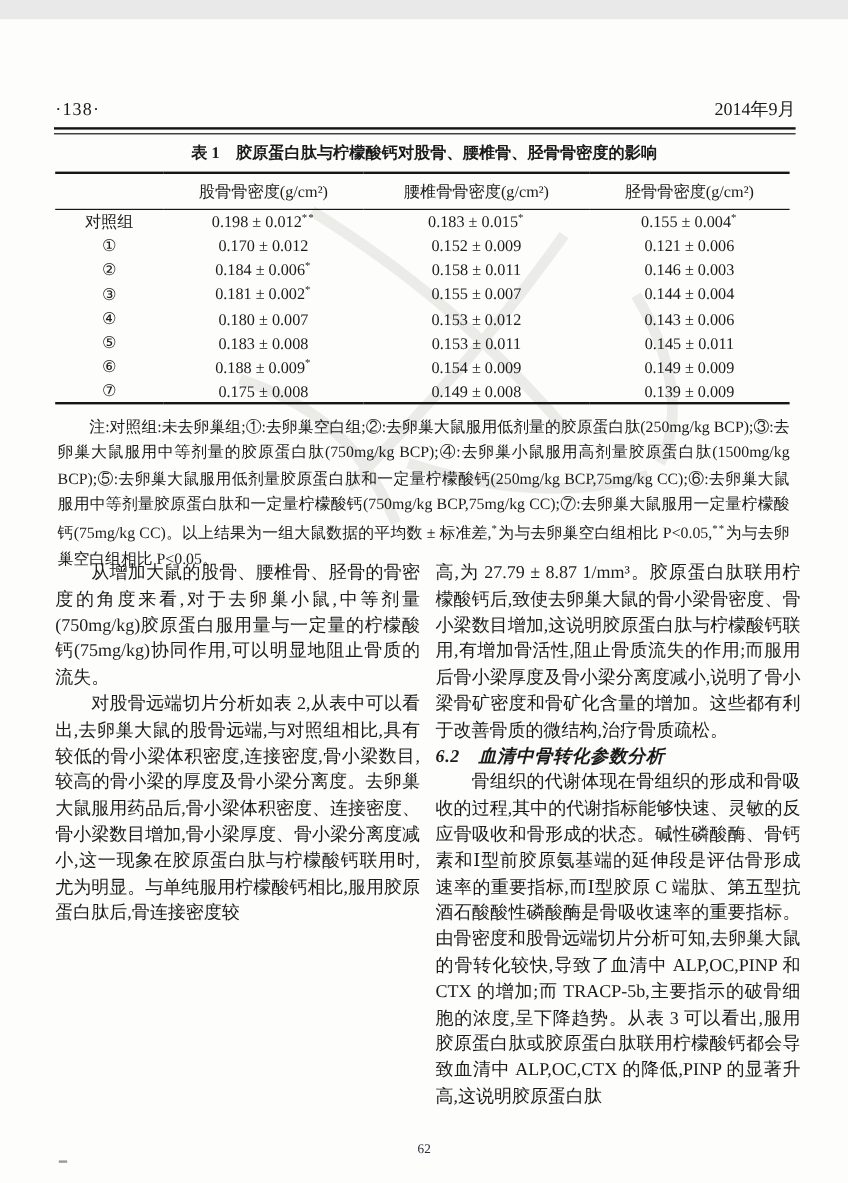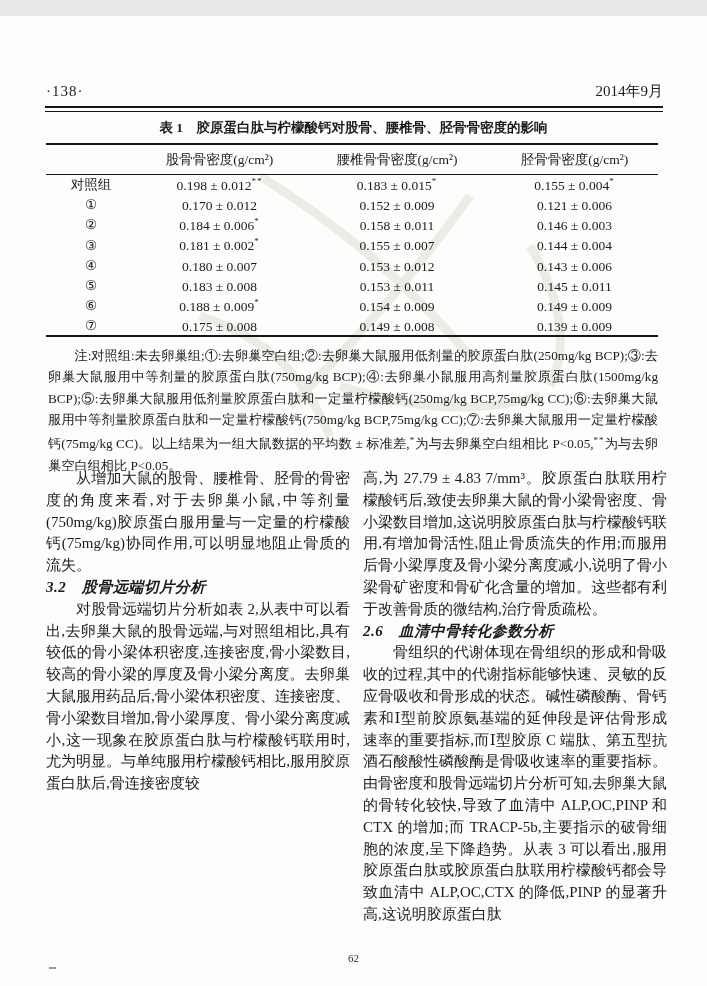--- a/index.html
+++ b/index.html
@@ -204,26 +204,25 @@
         <td><span>0.139 ± 0.009</span><sup></sup></td>
       </tr>
     </tbody>
   </table>
 
   <p class="note"><span>注:对照组:未去卵巢组;①:去卵巢空白组;②:去卵巢大鼠服用低剂量的胶原蛋白肽(250mg/kg BCP);③:去卵巢大鼠服用中等剂量的胶原蛋白肽(750mg/kg BCP);④:去卵巢小鼠服用高剂量胶原蛋白肽(1500mg/kg BCP);⑤:去卵巢大鼠服用低剂量胶原蛋白肽和一定量柠檬酸钙(250mg/kg BCP,75mg/kg CC);⑥:去卵巢大鼠服用中等剂量胶原蛋白肽和一定量柠檬酸钙(750mg/kg BCP,75mg/kg CC);⑦:去卵巢大鼠服用一定量柠檬酸钙(75mg/kg CC)。以上结果为一组大鼠数据的平均数 ± 标准差,</span><sup>*</sup><span>为与去卵巢空白组相比 P&lt;0.05,</span><sup>**</sup><span>为与去卵巢空白组相比 P&lt;0.05。</span></p>
 
   <div class="columns">
     <div class="col">
       <p>从增加大鼠的股骨、腰椎骨、胫骨的骨密度的角度来看,对于去卵巢小鼠,中等剂量(750mg/kg)胶原蛋白服用量与一定量的柠檬酸钙(75mg/kg)协同作用,可以明显地阻止骨质的流失。</p>
-      <h3>3.2　股骨远端切片分析</h3>
       <p>对股骨远端切片分析如表 2,从表中可以看出,去卵巢大鼠的股骨远端,与对照组相比,具有较低的骨小梁体积密度,连接密度,骨小梁数目,较高的骨小梁的厚度及骨小梁分离度。去卵巢大鼠服用药品后,骨小梁体积密度、连接密度、骨小梁数目增加,骨小梁厚度、骨小梁分离度减小,这一现象在胶原蛋白肽与柠檬酸钙联用时,尤为明显。与单纯服用柠檬酸钙相比,服用胶原蛋白肽后,骨连接密度较</p>
     </div>
     <div class="col">
-      <p class="continued">高,为 27.79 ± 4.83 7/mm³。胶原蛋白肽联用柠檬酸钙后,致使去卵巢大鼠的骨小梁骨密度、骨小梁数目增加,这说明胶原蛋白肽与柠檬酸钙联用,有增加骨活性,阻止骨质流失的作用;而服用后骨小梁厚度及骨小梁分离度减小,说明了骨小梁骨矿密度和骨矿化含量的增加。这些都有利于改善骨质的微结构,治疗骨质疏松。</p>
-      <h3>2.6　血清中骨转化参数分析</h3>
+      <p class="continued">高,为 27.79 ± 8.87 1/mm³。胶原蛋白肽联用柠檬酸钙后,致使去卵巢大鼠的骨小梁骨密度、骨小梁数目增加,这说明胶原蛋白肽与柠檬酸钙联用,有增加骨活性,阻止骨质流失的作用;而服用后骨小梁厚度及骨小梁分离度减小,说明了骨小梁骨矿密度和骨矿化含量的增加。这些都有利于改善骨质的微结构,治疗骨质疏松。</p>
+      <h3>6.2　血清中骨转化参数分析</h3>
       <p>骨组织的代谢体现在骨组织的形成和骨吸收的过程,其中的代谢指标能够快速、灵敏的反应骨吸收和骨形成的状态。碱性磷酸酶、骨钙素和Ⅰ型前胶原氨基端的延伸段是评估骨形成速率的重要指标,而Ⅰ型胶原 C 端肽、第五型抗酒石酸酸性磷酸酶是骨吸收速率的重要指标。由骨密度和股骨远端切片分析可知,去卵巢大鼠的骨转化较快,导致了血清中 ALP,OC,PINP 和 CTX 的增加;而 TRACP-5b,主要指示的破骨细胞的浓度,呈下降趋势。从表 3 可以看出,服用胶原蛋白肽或胶原蛋白肽联用柠檬酸钙都会导致血清中 ALP,OC,CTX 的降低,PINP 的显著升高,这说明胶原蛋白肽</p>
     </div>
   </div>
 
   <div class="footer">
     <span>62</span>
   </div>
   <div class="scan-artifact"></div>
 
 </div>

